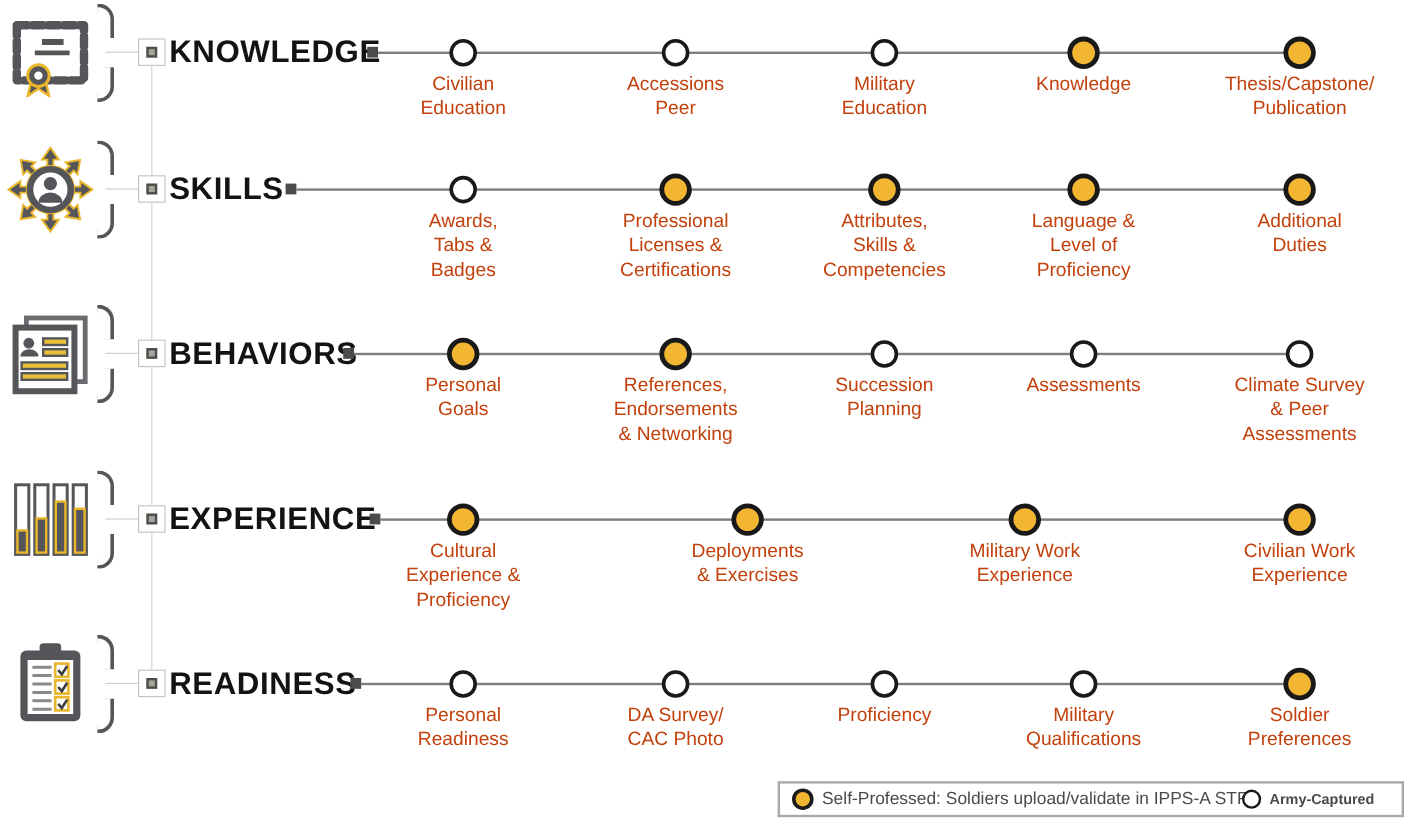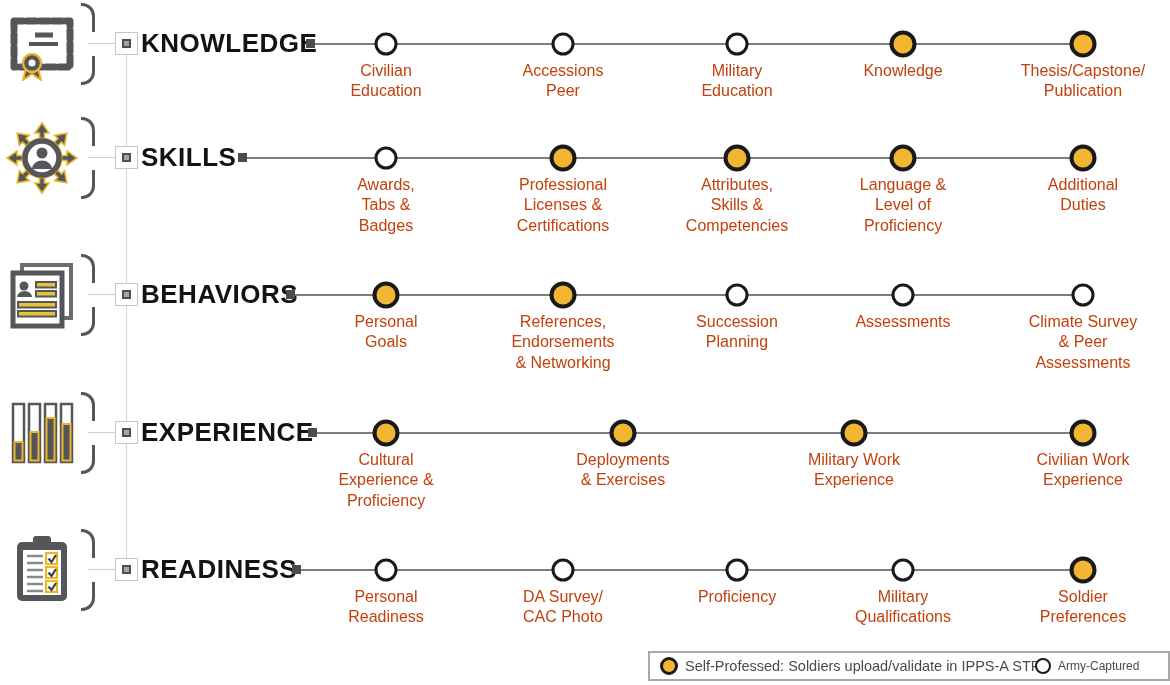--- a/index.html
+++ b/index.html
@@ -39,21 +39,21 @@
     text-align:center; font-size:16px; line-height:1.28; color:#c2410c; white-space:pre-line; }
 
   .legend { position:absolute; left:648px; top:651px; width:522px; height:30px;
     border:2px solid #a9a9a9; background:#fff; }
   .leg-item { position:absolute; top:0; height:100%; display:flex; align-items:center; gap:7px; }
   .leg-item.first { left:10px; }
   .leg-item.second { left:385px; }
   .leg-dot { border-radius:50%; background:#fff; border:2.5px solid #1a1a1a; width:16px; height:16px; flex:0 0 auto; }
   .leg-dot.filled { background:#F2B632; width:18px; height:18px; border-width:3px; }
   .leg-text { font-size:14.5px; color:#4a4a4a; white-space:nowrap; }
-  .leg-text.small { font-size:12px; }
+  .leg-text.small { font-size:12px;font-weight:bold; }
 </style>
 </head>
 <body>
 
 <div class="canvas">
 
   <div class="vrail"></div>
 
   <section class="row" style="top:44px">
     <div class="iconwrap">

